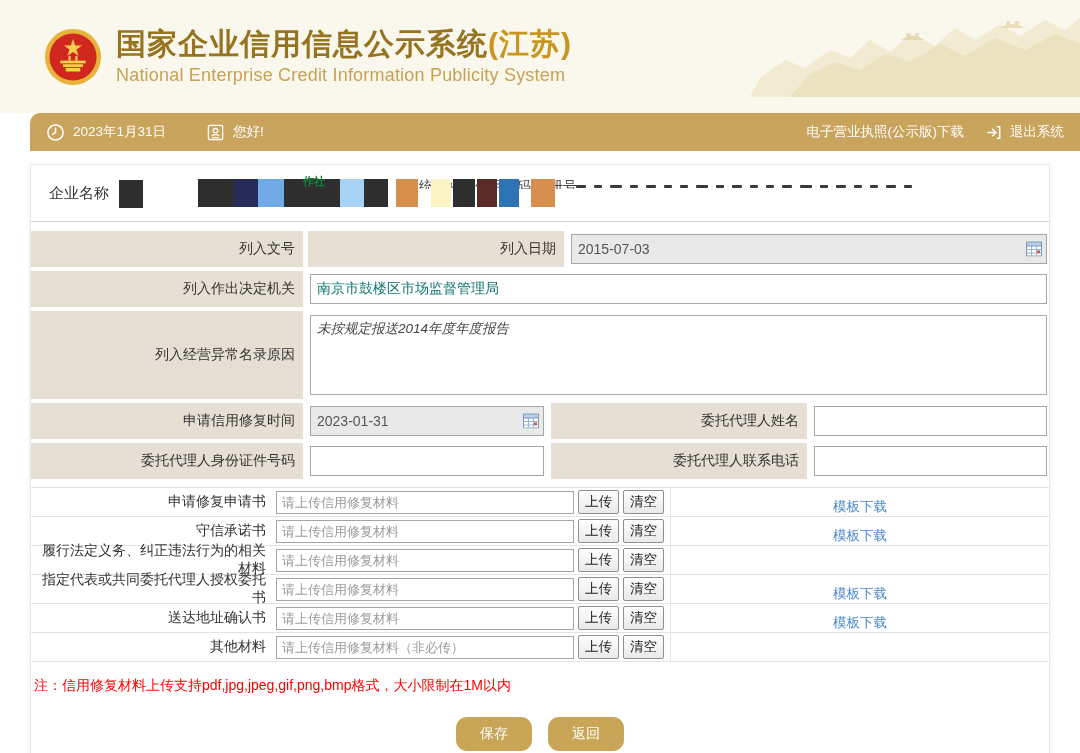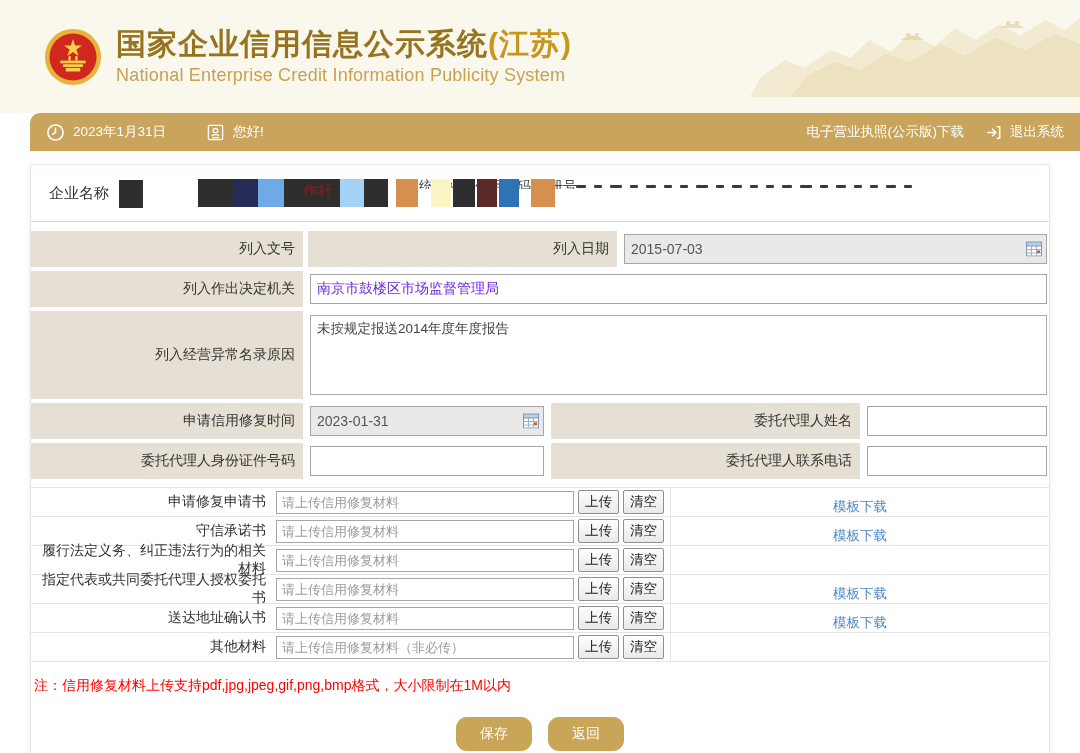--- a/index.html
+++ b/index.html
@@ -32,41 +32,41 @@
 
   
   .ent-row { height:57px; border-bottom:1px solid #D6D4CE; position:relative; }
   .ent-label { position:absolute; left:18px; top:50%; transform:translateY(-50%); font-size:15px; color:#333; }
   .rblock { display:inline-block; height:28px; }
   .blk-single { position:absolute; left:88px; top:15px; width:24px; height:24px; }
   .blk-g1 { position:absolute; left:167px; top:14px; display:flex; z-index:2; }
   .blk-g2 { position:absolute; left:365px; top:14px; display:flex; z-index:2; }
   .blk-g3 { position:absolute; left:400px; top:14px; display:flex; gap:2px; z-index:2; }
   .blk-g4 { position:absolute; left:500px; top:14px; display:flex; z-index:2; }
-  .frag1 { position:absolute; left:272px; top:9px; height:14px; overflow:hidden; font-size:15px; font-weight:bold; color:#7f1d1d; z-index:3; white-space:nowrap;margin-top:8px; }
+  .frag1 { position:absolute; left:272px; top:9px; height:14px; overflow:hidden; font-size:11px; font-weight:bold; color:#15803d; z-index:3; white-space:nowrap; }
   .frag2 { position:absolute; left:388px; top:13px; height:11px; overflow:hidden; font-size:14px; color:#444; z-index:1; white-space:nowrap; }
   .dashes { position:absolute; left:545px; top:20px; display:flex; gap:8px; align-items:flex-start; }
   .dash { display:inline-block; height:3px; background:#3A3A3A; border-radius:1px; }
 
   
   .form { margin-top:9px; display:flex; flex-direction:column; gap:4px; font-size:14px; color:#333; }
   .frow { display:flex; gap:5px; }
   .lcell { width:272px; background:#E6E0D4; display:flex; align-items:center; justify-content:flex-end; text-align:right; padding:4px 8px 4px 4px; min-height:36px; }
-  .lcell.l2 { width:309px; }
+  .lcell.l2 { width:256px; }
   .fcell { display:flex; align-items:center; padding:2px 2px; }
   .fcell.w1 { width:238px; }
   .fcell.grow { flex:1; }
-  .inp { height:30px; border:1px solid #A6A6A6; background:#fff; font-size:14px; padding:0 6px; width:100%; font-family:inherit; color:#6d28d9; }
+  .inp { height:30px; border:1px solid #A6A6A6; background:#fff; font-size:14px; padding:0 6px; width:100%; font-family:inherit; color:#0f766e; }
   .inp::placeholder { color:#9a9a9a; }
   .inp-wrap { position:relative; width:100%; display:flex; align-items:center; }
   .inp.disabled { background:#E9E9E9; color:#555; padding-right:24px; }
   .cal { position:absolute; right:5px; top:50%; transform:translateY(-50%); width:16px; height:15px; cursor:pointer; }
   .doc-field { height:30px; border:1px solid #A6A6A6; background:#fff; width:100%; display:flex; align-items:center; padding:0 6px; gap:6px; }
   .redact-blur { width:105px; height:13px; background:#D9D9D9; border-radius:6px; filter:blur(2px); }
-  .ta { width:100%; height:80px; border:1px solid #ABABAB; font-size:13.5px; font-family:inherit; color:#444; padding:4px 6px; resize:none; background:#fff; }
+  .ta { width:100%; height:80px; border:1px solid #ABABAB; font-size:13.5px; font-family:inherit; color:#444; padding:4px 6px; resize:none; background:#fff;font-style:italic; }
   .reason-row .lcell { min-height:88px; }
 
   
   .upsec { display:flex; gap:5px; margin-top:4px; }
   .upleft { width:272px; background:#E6E0D4; display:flex; align-items:center; justify-content:flex-end; padding-right:8px; }
   .upright { flex:1; border-top:1px solid #E3E3E3; }
   .uprow { display:flex; align-items:center; height:29px; border-bottom:1px solid #E3E3E3; }
   .uplabel { width:245px; text-align:right; padding-right:10px; font-size:14px; color:#333; flex:0 0 auto; }
   .upinput { width:298px; height:23px; border:1px solid #A6A6A6; font-size:13px; padding:0 5px; font-family:inherit; color:#333; flex:0 0 auto; }
   .upinput::placeholder { color:#9a9a9a; }

